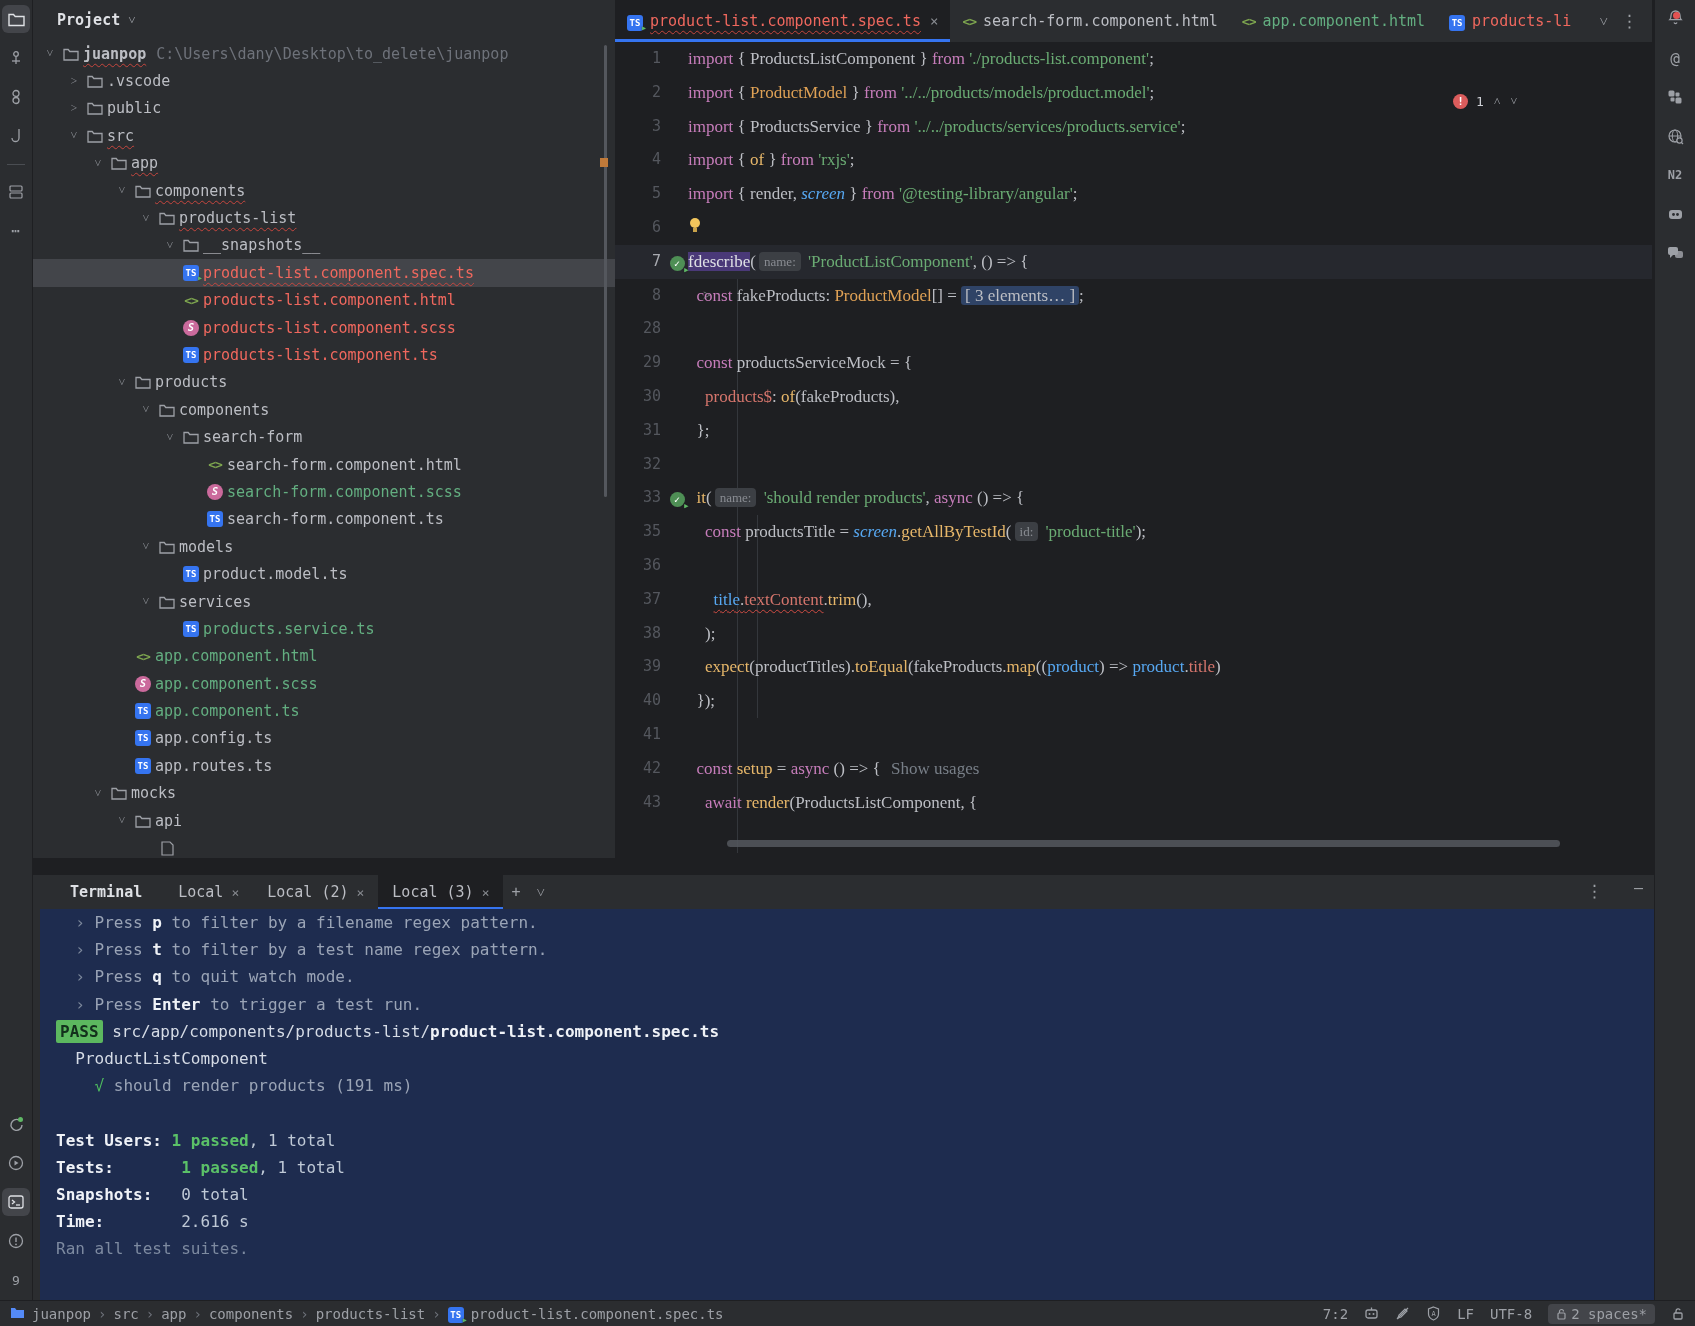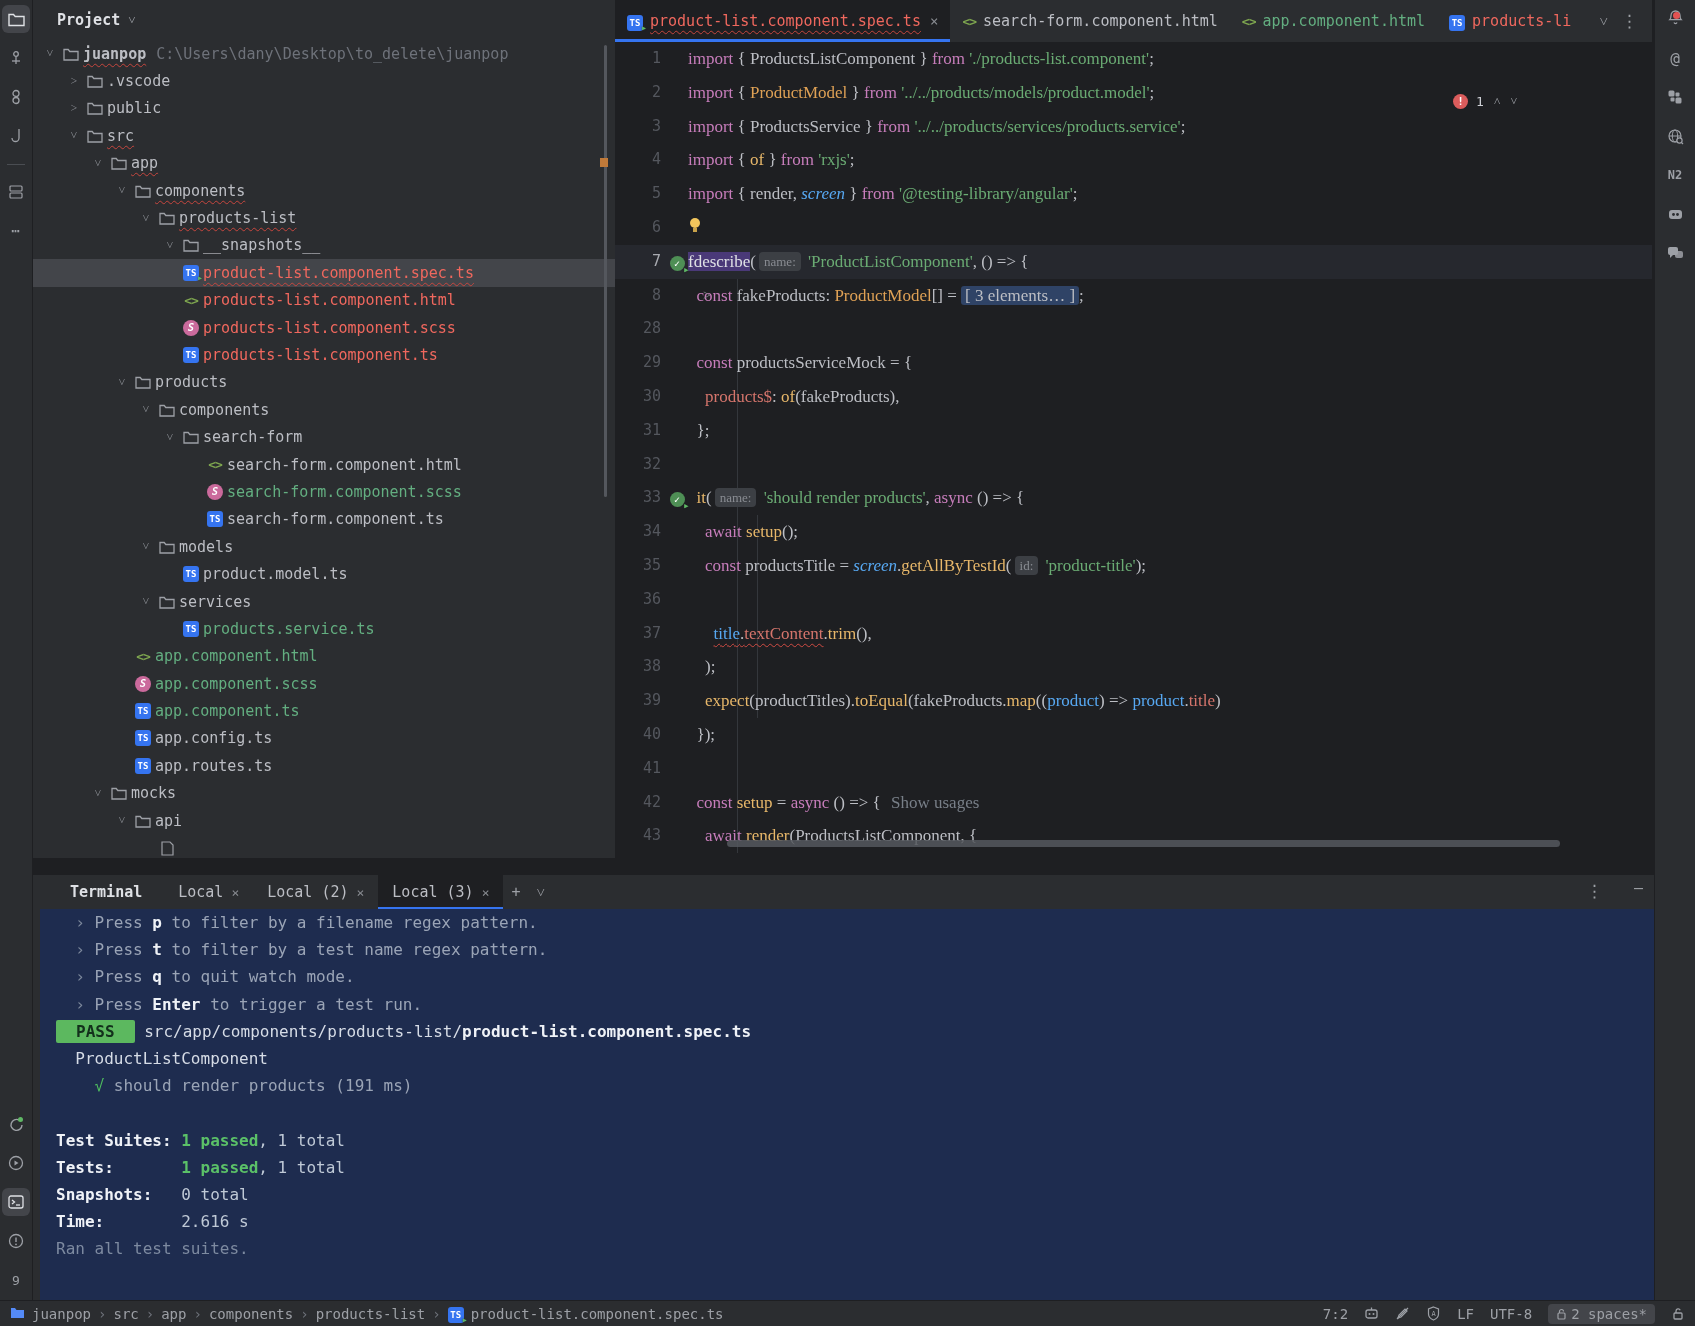--- a/index.html
+++ b/index.html
@@ -93,21 +93,21 @@
   .ttab.active::after { content:""; position:absolute; left:0; right:0; bottom:0; height:2px; background:#3574F0; }
   .term-ctl { color:#9DA0A6; padding:0 8px; cursor:pointer; }
   #term-kebab { position:absolute; top:6px; right:92px; color:#9DA0A6; font-size:17px; cursor:pointer; }
   #term-min { position:absolute; top:4px; right:52px; color:#9DA0A6; font-size:15px; cursor:pointer; }
   #term-body { position:absolute; left:7px; right:8px; top:34px; bottom:0; background:#1E2C4F; border-radius:0 0 8px 8px; overflow:hidden; padding-left:16px; }
   .t-line { height:27.2px; line-height:27.2px; white-space:pre; font-size:16px; }
   .ts.g { color:#9AA4B6; } .ts.g2 { color:#BFC9D6; } .ts.w { color:#D6DCE6; }
   .ts.b, .ts.wb { color:#EFF2F7; font-weight:bold; }
   .ts.dim { color:#7C889C; } .ts.dim2 { color:#7D8AA0; }
   .ts.grn { color:#4EBE5F; } .ts.grnb { color:#5BC168; font-weight:bold; }
-  .ts.badge { background:#5CB85F; color:#13301C; font-weight:bold; padding:2px 20px; border-radius:2px; }
+  .ts.badge { background:#5CB85F; color:#13301C; font-weight:bold; padding:2px 4px; border-radius:2px; }
 
   
   #status-bar { position:absolute; left:0; top:1300px; width:1695px; height:26px; background:#2B2D30; border-top:1px solid #1E1F22; display:flex; align-items:center; font-size:14px; color:#9DA0A6; padding:0 10px; z-index:8; }
   #crumbs { display:flex; align-items:center; gap:7px; white-space:nowrap; }
   .crumb { cursor:pointer; }
   .crumb-sep { color:#6E727A; }
   #status-right { margin-left:auto; display:flex; align-items:center; gap:16px;justify-content:center; }
   .sb-item { cursor:pointer; display:flex; align-items:center; gap:4px; }
   .sb-chip { background:#43454A; border-radius:4px; padding:2px 8px; }
 
@@ -348,21 +348,20 @@
           <div class="code-line"><span class="lnum">5</span><span class="ccontent"><span class="seg kw">import</span><span class="seg d"> { render, </span><span class="seg scr">screen</span><span class="seg d"> } </span><span class="seg kw">from</span><span class="seg d"> </span><span class="seg str">'@testing-library/angular'</span><span class="seg d">;</span></span></div>
           <div class="code-line"><span class="lnum">6</span><span class="ccontent"><span class="bulb"></span></span></div>
           <div class="code-line cur"><span class="lnum">7</span><span class="gmark"><span class="test-icon">✓</span></span><span class="ccontent"><span class="seg hl">fdescribe</span><span class="seg d">(</span><span class="seg in">name:</span><span class="seg d"> </span><span class="seg str">'ProductListComponent'</span><span class="seg d">, () =&gt; {</span></span></div>
           <div class="code-line"><span class="lnum">8</span><span class="fmark">˃</span><span class="ccontent"><span class="seg d">  </span><span class="seg kw">const</span><span class="seg d"> fakeProducts: </span><span class="seg cls">ProductModel</span><span class="seg d">[] = </span><span class="seg fo">[ 3 elements… ]</span><span class="seg d">;</span></span></div>
           <div class="code-line"><span class="lnum">28</span><span class="ccontent"></span></div>
           <div class="code-line"><span class="lnum">29</span><span class="ccontent"><span class="seg d">  </span><span class="seg kw">const</span><span class="seg d"> productsServiceMock = {</span></span></div>
           <div class="code-line"><span class="lnum">30</span><span class="ccontent"><span class="seg d">    </span><span class="seg fld">products$</span><span class="seg d">: </span><span class="seg fn">of</span><span class="seg d">(fakeProducts),</span></span></div>
           <div class="code-line"><span class="lnum">31</span><span class="ccontent"><span class="seg d">  };</span></span></div>
           <div class="code-line"><span class="lnum">32</span><span class="ccontent"></span></div>
           <div class="code-line"><span class="lnum">33</span><span class="gmark"><span class="test-icon">✓</span></span><span class="ccontent"><span class="seg d">  </span><span class="seg fn">it</span><span class="seg d">(</span><span class="seg in">name:</span><span class="seg d"> </span><span class="seg str">'should render products'</span><span class="seg d">, </span><span class="seg kw">async</span><span class="seg d"> () =&gt; {</span></span></div>
-          <div class="code-line"><span class="lnum">34</span><span class="ccontent"><span class="seg d">    </span><span class="seg kw">await</span><span class="seg d"> </span><span class="seg fn">setup</span><span class="seg d">();</span></span></div>
           <div class="code-line"><span class="lnum">35</span><span class="ccontent"><span class="seg d">    </span><span class="seg kw">const</span><span class="seg d"> productsTitle = </span><span class="seg scr">screen</span><span class="seg d">.</span><span class="seg fn">getAllByTestId</span><span class="seg d">(</span><span class="seg in">id:</span><span class="seg d"> </span><span class="seg str">'product-title'</span><span class="seg d">);</span></span></div>
           <div class="code-line"><span class="lnum">36</span></div>
           <div class="code-line"><span class="lnum">37</span><span class="ccontent"><span class="seg d">      </span><span class="seg prm wv">title</span><span class="seg d wv">.</span><span class="seg fld wv">textContent</span><span class="seg d">.</span><span class="seg fn">trim</span><span class="seg d">(),</span></span></div>
           <div class="code-line"><span class="lnum">38</span><span class="ccontent"><span class="seg d">    );</span></span></div>
           <div class="code-line"><span class="lnum">39</span><span class="ccontent"><span class="seg d">    </span><span class="seg fn">expect</span><span class="seg d">(productTitles).</span><span class="seg fn">toEqual</span><span class="seg d">(fakeProducts.</span><span class="seg fn">map</span><span class="seg d">((</span><span class="seg prm">product</span><span class="seg d">) =&gt; </span><span class="seg prm">product</span><span class="seg d">.</span><span class="seg fld">title</span><span class="seg d">)</span></span></div>
           <div class="code-line"><span class="lnum">40</span><span class="ccontent"><span class="seg d">  });</span></span></div>
           <div class="code-line"><span class="lnum">41</span><span class="ccontent"></span></div>
           <div class="code-line"><span class="lnum">42</span><span class="ccontent"><span class="seg d">  </span><span class="seg kw">const</span><span class="seg d"> </span><span class="seg fn">setup</span><span class="seg d"> = </span><span class="seg kw">async</span><span class="seg d"> () =&gt; { </span><span class="seg us">Show usages</span></span></div>
           <div class="code-line"><span class="lnum">43</span><span class="ccontent"><span class="seg d">    </span><span class="seg kw">await</span><span class="seg d"> </span><span class="seg fn">render</span><span class="seg d">(ProductsListComponent, {</span></span></div>
         </div>
@@ -398,21 +397,21 @@
     <div id="term-min">—</div>
     <div id="term-body">
         <div class="t-line"><span class="ts dim">  › </span><span class="ts g">Press </span><span class="ts b">p</span><span class="ts g"> to filter by a filename regex pattern.</span></div>
         <div class="t-line"><span class="ts dim">  › </span><span class="ts g">Press </span><span class="ts b">t</span><span class="ts g"> to filter by a test name regex pattern.</span></div>
         <div class="t-line"><span class="ts dim">  › </span><span class="ts g">Press </span><span class="ts b">q</span><span class="ts g"> to quit watch mode.</span></div>
         <div class="t-line"><span class="ts dim">  › </span><span class="ts g">Press </span><span class="ts b">Enter</span><span class="ts g"> to trigger a test run.</span></div>
         <div class="t-line"><span class="ts badge">PASS</span><span class="ts w"> src/app/components/products-list/</span><span class="ts wb">product-list.component.spec.ts</span></div>
         <div class="t-line"><span class="ts w">  ProductListComponent</span></div>
         <div class="t-line"><span class="ts grn">    √</span><span class="ts g"> should render products (191 ms)</span></div>
         <div class="t-line"></div>
-        <div class="t-line"><span class="ts wb">Test Suites: </span><span class="ts grnb">1 passed</span><span class="ts g2">, 1 total</span></div>
+        <div class="t-line"><span class="ts wb">Test Users: </span><span class="ts grnb">1 passed</span><span class="ts g2">, 1 total</span></div>
         <div class="t-line"><span class="ts wb">Tests:       </span><span class="ts grnb">1 passed</span><span class="ts g2">, 1 total</span></div>
         <div class="t-line"><span class="ts wb">Snapshots:   </span><span class="ts g2">0 total</span></div>
         <div class="t-line"><span class="ts wb">Time:        </span><span class="ts g2">2.616 s</span></div>
         <div class="t-line"><span class="ts dim2">Ran all test suites.</span></div>
         <div class="t-line"></div>
       </div>
   </div>
 
   <div id="status-bar">
     <div id="crumbs">

